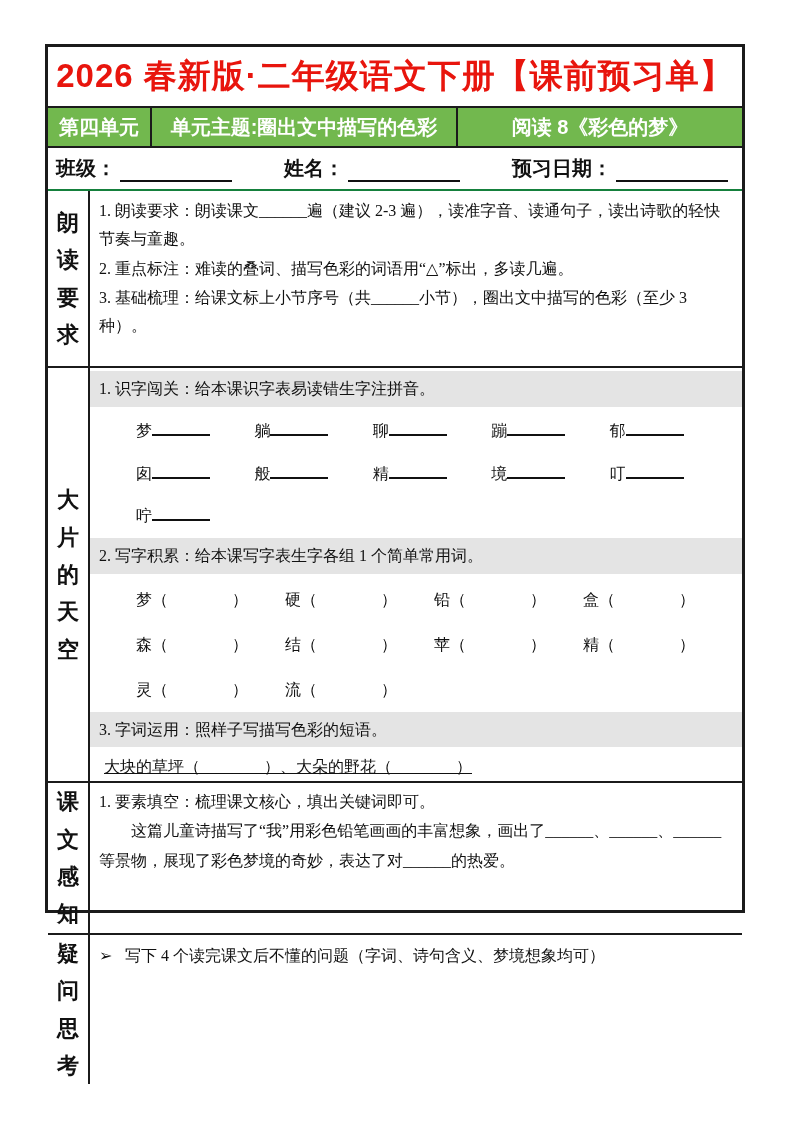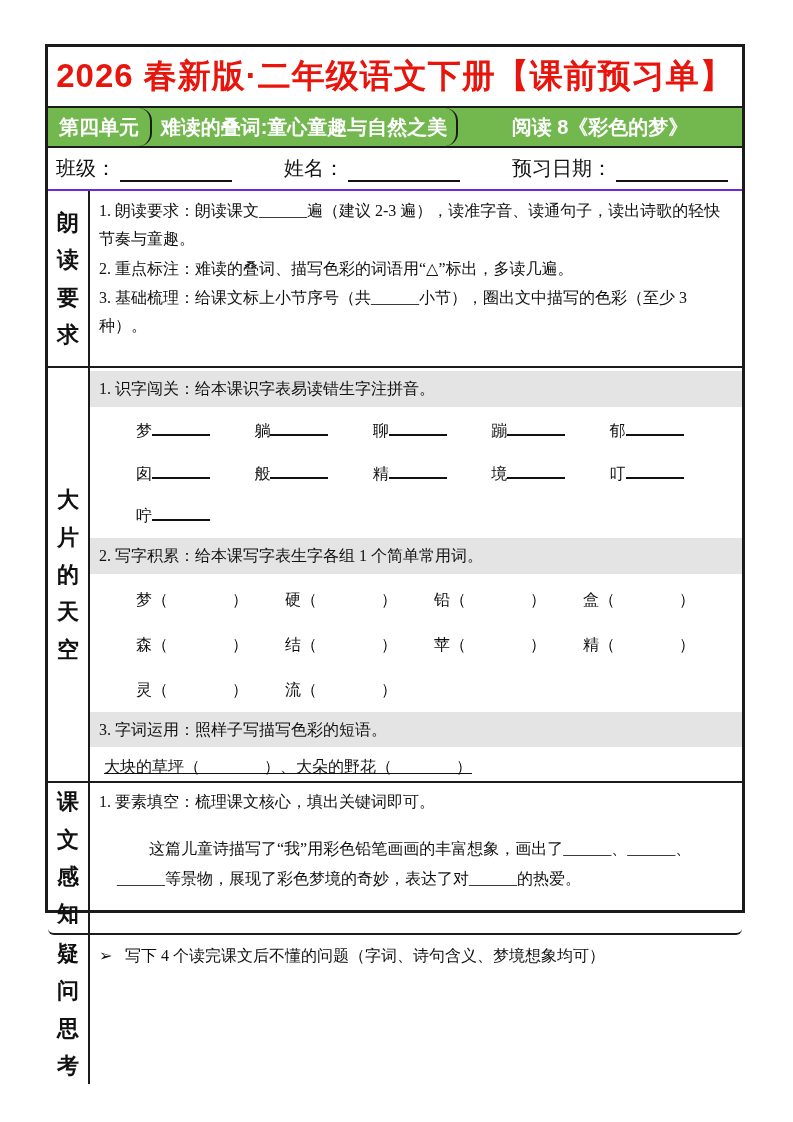--- a/index.html
+++ b/index.html
@@ -20,87 +20,87 @@
     font-weight:900;font-size:33px;color:#e8150d;letter-spacing:1px;
     white-space:nowrap;
   }
   
   .green-row{
     height:38px;flex:0 0 38px;border-bottom:2px solid #1b1b1b;
     display:flex;background:#72b84e;
     font-family:"Liberation Sans","DejaVu Sans",sans-serif;
     font-weight:800;font-size:20px;color:#ffffff;
   }
-  .green-cell{display:flex;align-items:center;justify-content:center;box-sizing:border-box;border-radius:13px;}
+  .green-cell{display:flex;align-items:center;justify-content:center;box-sizing:border-box;}
   .gc-unit{width:104px;border-right:2px solid #1b1b1b;}
   .gc-theme{width:306px;border-right:2px solid #1b1b1b;}
   .gc-lesson{flex:1;}
   
   .info-row{
-    height:43px;flex:0 0 43px;border-bottom:2px solid #6d28d9;
+    height:43px;flex:0 0 43px;border-bottom:2px solid #15803d;
     display:flex;align-items:center;justify-content:space-between;
     padding:0 14px 0 8px;box-sizing:border-box;
     font-family:"Liberation Sans","DejaVu Sans",sans-serif;
-    font-weight:400;font-size:20px;
+    font-weight:700;font-size:20px;
   }
   .info-group{display:flex;align-items:flex-end;}
   .iblank{display:inline-block;width:112px;border-bottom:2px solid #111;height:1.1em;margin-left:4px;}
   
   .section{display:flex;border-bottom:2px solid #1b1b1b;box-sizing:border-box;}
   .section:last-child{border-bottom:none;flex:1;}
   .sec-label{
     width:42px;flex:0 0 42px;border-right:2px solid #1b1b1b;
     display:flex;align-items:center;justify-content:center;box-sizing:border-box;
   }
   .sec-label .vtext{
     width:1.1em;font-size:22px;font-weight:900;line-height:1.7;
     word-break:break-all;text-align:center;
     font-family:"Liberation Sans","DejaVu Sans",sans-serif;
   }
   .sec-body{flex:1;box-sizing:border-box;font-size:16px;line-height:1.74;overflow:hidden;}
   .s-reading{flex:0 0 177px;}
   .s-words{flex:0 0 404px;}
-  .s-text{flex:0 0 145px;border-radius:6px;}
+  .s-text{flex:0 0 145px;}
   .s-reading .sec-body{padding:6px 8px 4px 9px;}
   .para{margin:0 0 2px 0;}
   
   .hl-bar{
     background:#e4e4e4;padding:4px 8px 4px 9px;margin:3px 0 0 0;
   }
   .pinyin-grid{
     display:grid;grid-template-columns:repeat(5,1fr);
     margin:10px 14px 8px 46px;row-gap:15px;
   }
   .pcell{white-space:nowrap;}
   .pblank{display:inline-block;width:58px;border-bottom:2px solid #111;height:0.95em;vertical-align:baseline;}
   .word-grid{
     display:grid;grid-template-columns:repeat(4,1fr);
     margin:12px 10px 8px 46px;row-gap:17px;white-space:pre;
   }
   .example-line{margin:8px 0 0 28px;}
   .practice-line{margin:6px 0 0 14px;text-decoration:underline;}
   
   .s-text .sec-body{padding:5px 9px 0 9px;}
-  .indent-para{margin:18px;text-indent:2em;line-height:1.86;}
+  .indent-para{margin:0;text-indent:2em;line-height:1.86;}
   
   .s-quest .sec-body{padding:7px 9px 4px 9px;display:flex;flex-direction:column;}
   .bullet-row{display:flex;}
   .bullet{flex:0 0 26px;}
   .spacer{flex:1;}
 </style>
 </head>
 <body>
 
 <div class="sheet">
 
   <div class="title-row">2026 春新版·二年级语文下册【课前预习单】</div>
 
   <div class="green-row">
     <div class="green-cell gc-unit">第四单元</div>
-    <div class="green-cell gc-theme">难读的叠词:童心童趣与自然之美</div>
+    <div class="green-cell gc-theme">单元主题:圈出文中描写的色彩</div>
     <div class="green-cell gc-lesson">阅读 8《彩色的梦》</div>
   </div>
 
   <div class="info-row">
     <div class="info-group">
       <span>班级：</span>
       <span class="iblank"></span>
     </div>
     <div class="info-group">
       <span>姓名：</span>

